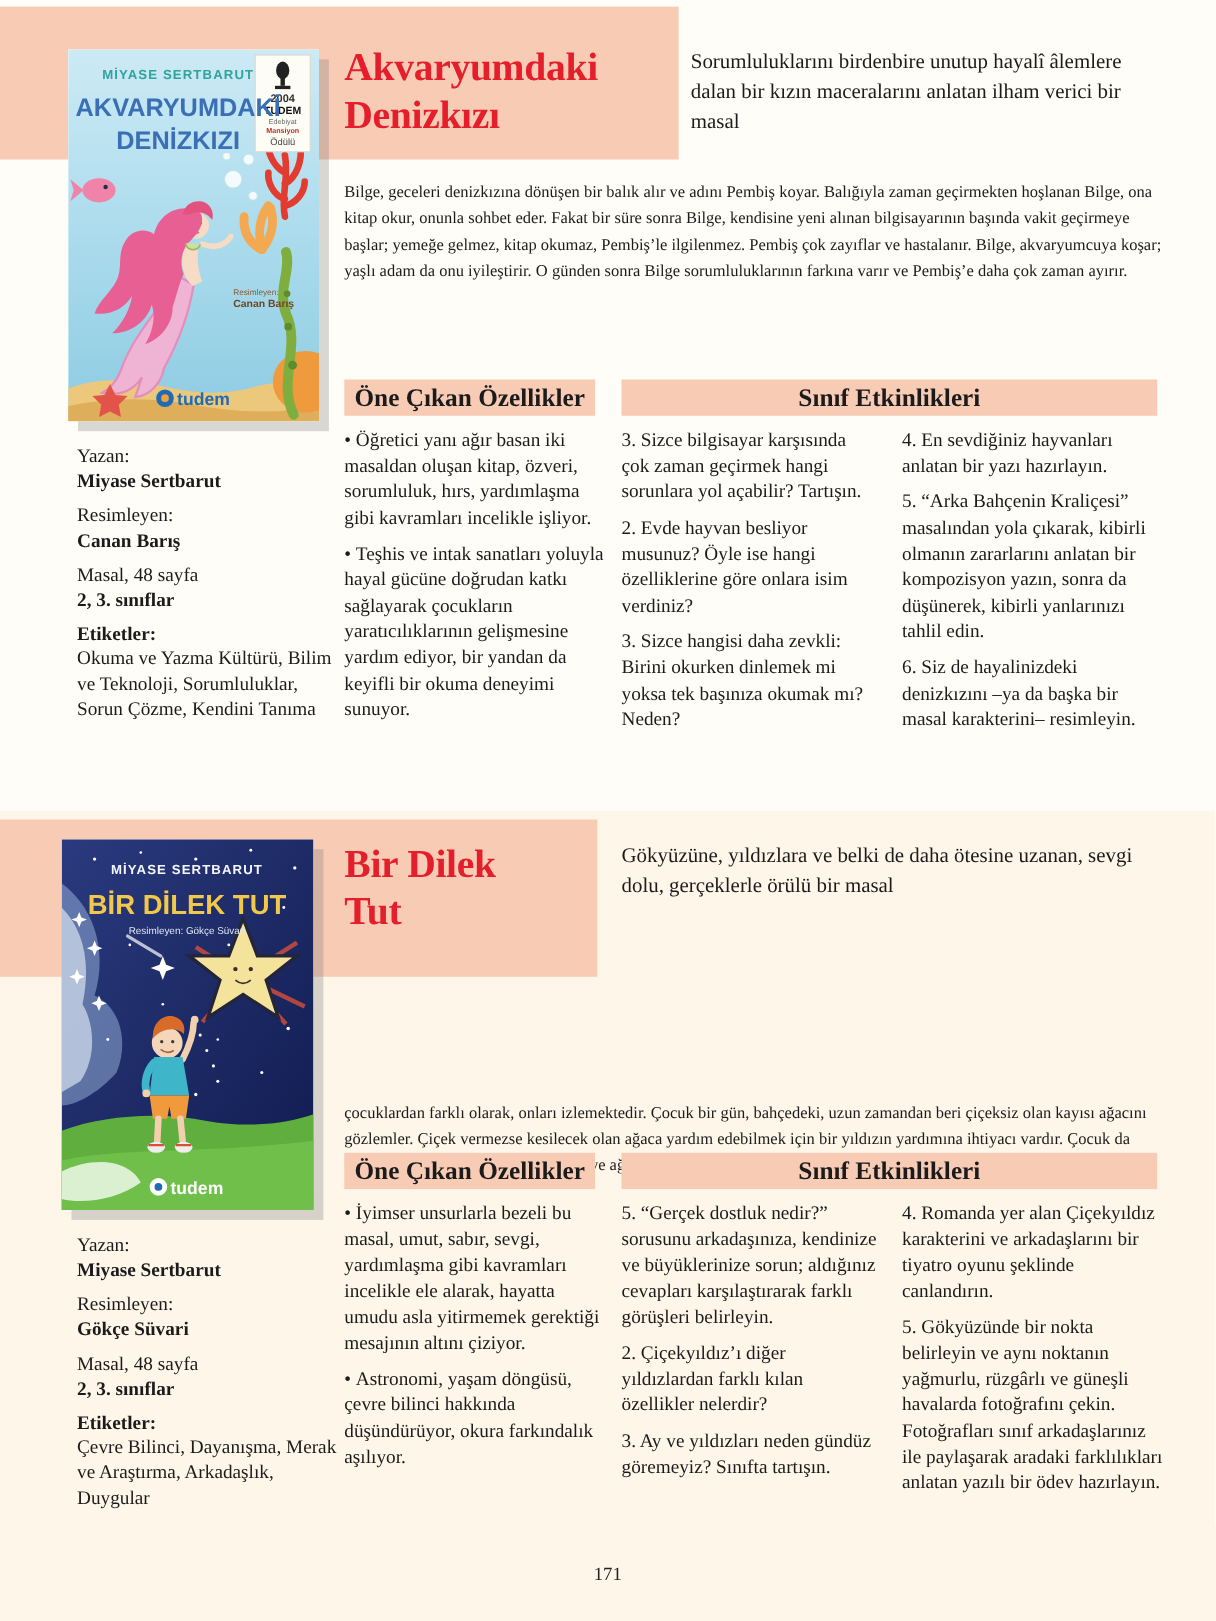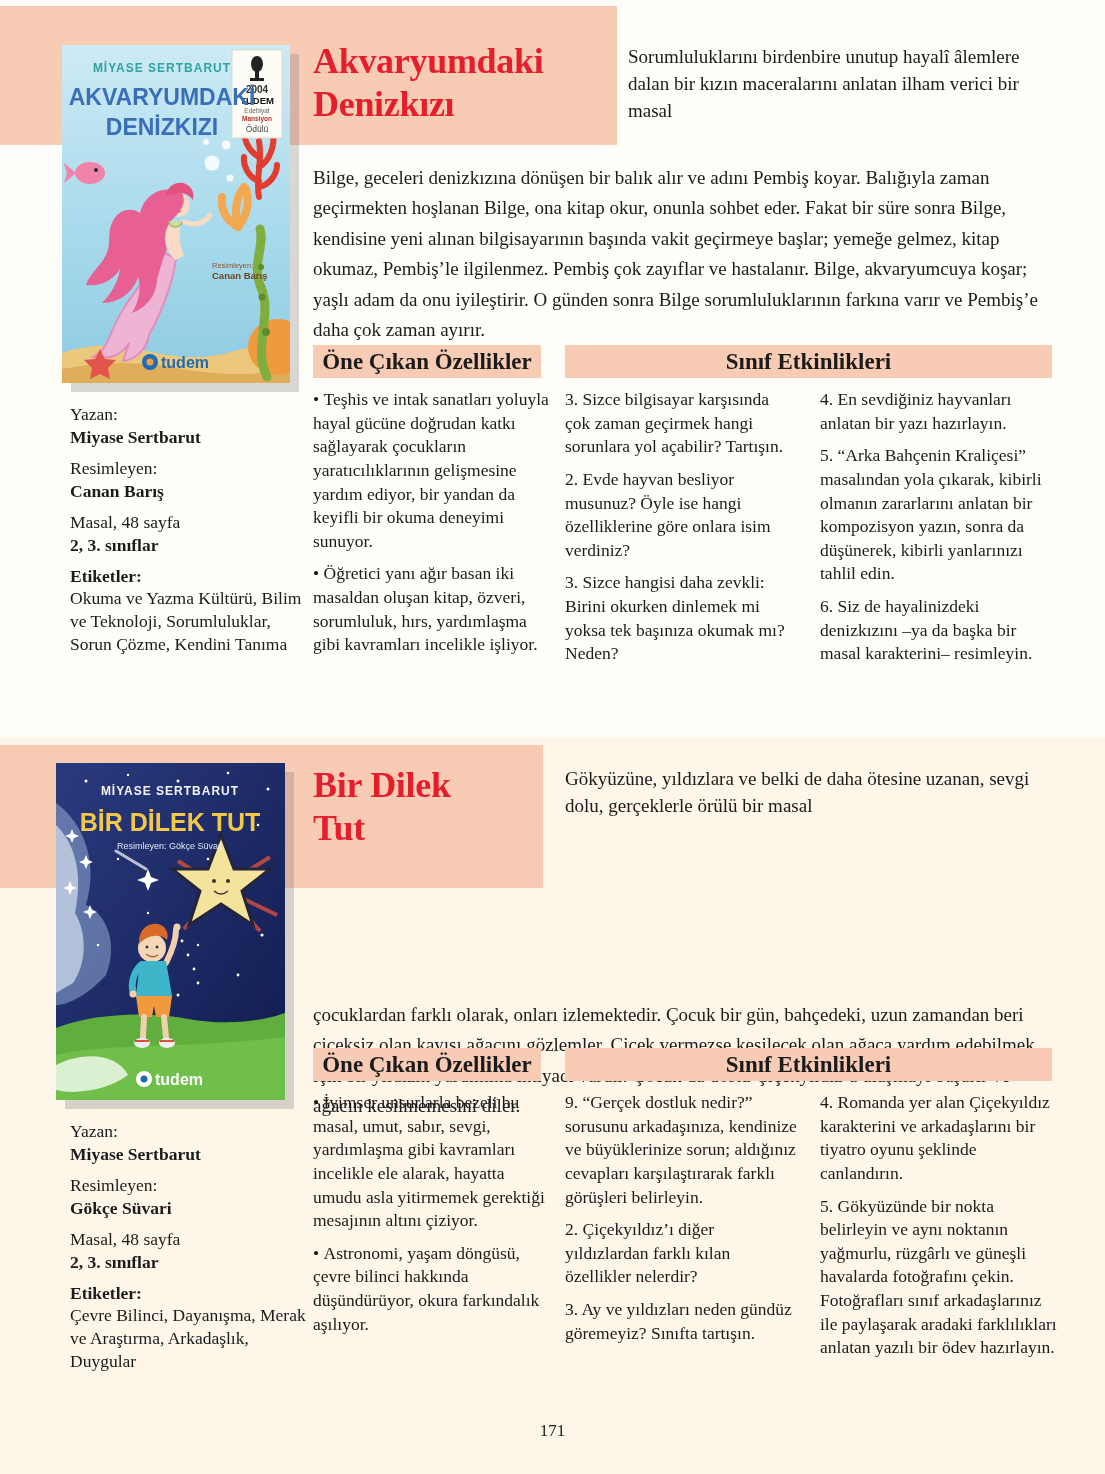--- a/index.html
+++ b/index.html
@@ -21,21 +21,21 @@
   .cover text { font-family:"Liberation Sans","DejaVu Sans",sans-serif; }
 
   .title { position:absolute; color:#e41e2b; font-weight:bold; font-size:36px; line-height:1.2; letter-spacing:-.3px; }
   .title1 { left:313px; top:40px; }
   .title2 { left:313px; top:764px; }
 
   .lead { position:absolute; font-size:19px; line-height:1.42; }
   .lead1 { left:628px; top:44px; width:430px; }
   .lead2 { left:565px; top:766px; width:482px; }
 
-  .bodytext { position:absolute; font-size:19px; line-height:1.6; }
+  .bodytext { position:absolute; font-size:15px; line-height:1.6; }
   .body1  { left:313px; top:163px; width:745px; }
   .body2a { left:565px; top:842px; width:488px; }
   .body2b { left:313px; top:985px; width:745px;margin-top:15px; }
 
   .bar { position:absolute; background:#f8cbb5; height:33px; line-height:33px;
          font-size:23px; font-weight:bold; text-align:center; }
   .bar-f1 { left:313px; top:345px;  width:228px; }
   .bar-a1 { left:565px; top:345px;  width:487px; }
   .bar-f2 { left:313px; top:1048px; width:228px; }
   .bar-a2 { left:565px; top:1048px; width:487px; }
@@ -234,22 +234,22 @@
     <span>Akvaryumdaki</span><br>
     <span>Denizkızı</span>
   </h1>
   <p class="lead lead1">Sorumluluklarını birdenbire unutup hayalî âlemlere dalan bir kızın maceralarını anlatan ilham verici bir masal</p>
   <p class="bodytext body1">Bilge, geceleri denizkızına dönüşen bir balık alır ve adını Pembiş koyar. Balığıyla zaman geçirmekten hoşlanan Bilge, ona kitap okur, onunla sohbet eder. Fakat bir süre sonra Bilge, kendisine yeni alınan bilgisayarının başında vakit geçirmeye başlar; yemeğe gelmez, kitap okumaz, Pembiş’le ilgilenmez. Pembiş çok zayıflar ve hastalanır. Bilge, akvaryumcuya koşar; yaşlı adam da onu iyileştirir. O günden sonra Bilge sorumluluklarının farkına varır ve Pembiş’e daha çok zaman ayırır.</p>
 
   <div class="bar bar-f1">Öne Çıkan Özellikler</div>
   <div class="bar bar-a1">Sınıf Etkinlikleri</div>
 
   <div class="col features1">
+    <p class="bullet">Öğretici yanı ağır basan iki masaldan oluşan kitap, özveri, sorumluluk, hırs, yardımlaşma gibi kavramları incelikle işliyor.</p>
     <p class="bullet">Teşhis ve intak sanatları yoluyla hayal gücüne doğrudan katkı sağlayarak çocukların yaratıcılıklarının gelişmesine yardım ediyor, bir yandan da keyifli bir okuma deneyimi sunuyor.</p>
-    <p class="bullet">Öğretici yanı ağır basan iki masaldan oluşan kitap, özveri, sorumluluk, hırs, yardımlaşma gibi kavramları incelikle işliyor.</p>
   </div>
   <div class="col act1c1">
     <p>3. Sizce bilgisayar karşısında çok zaman geçirmek hangi sorunlara yol açabilir? Tartışın.</p>
     <p>2. Evde hayvan besliyor musunuz? Öyle ise hangi özelliklerine göre onlara isim verdiniz?</p>
     <p>3. Sizce hangisi daha zevkli: Birini okurken dinlemek mi yoksa tek başınıza okumak mı? Neden?</p>
   </div>
   <div class="col act1c2">
     <p>4. En sevdiğiniz hayvanları anlatan bir yazı hazırlayın.</p>
     <p>5. “Arka Bahçenin Kraliçesi” masalından yola çıkarak, kibirli olmanın zararlarını anlatan bir kompozisyon yazın, sonra da düşünerek, kibirli yanlarınızı tahlil edin.</p>
     <p>6. Siz de hayalinizdeki denizkızını –ya da başka bir masal karakterini– resimleyin.</p>
@@ -274,21 +274,21 @@
   <p class="bodytext body2b">çocuklardan farklı olarak, onları izlemektedir. Çocuk bir gün, bahçedeki, uzun zamandan beri çiçeksiz olan kayısı ağacını gözlemler. Çiçek vermezse kesilecek olan ağaca yardım edebilmek için bir yıldızın yardımına ihtiyacı vardır. Çocuk da dostu Çiçekyıldız’a ulaşmayı başarır ve ağacın kesilmemesini diler.</p>
 
   <div class="bar bar-f2">Öne Çıkan Özellikler</div>
   <div class="bar bar-a2">Sınıf Etkinlikleri</div>
 
   <div class="col features2">
     <p class="bullet">İyimser unsurlarla bezeli bu masal, umut, sabır, sevgi, yardımlaşma gibi kavramları incelikle ele alarak, hayatta umudu asla yitirmemek gerektiği mesajının altını çiziyor.</p>
     <p class="bullet">Astronomi, yaşam döngüsü, çevre bilinci hakkında düşündürüyor, okura farkındalık aşılıyor.</p>
   </div>
   <div class="col act2c1">
-    <p>9. “Gerçek dostluk nedir?” sorusunu arkadaşınıza, kendinize ve büyüklerinize sorun; aldığınız cevapları karşılaştırarak farklı görüşleri belirleyin.</p>
+    <p>5. “Gerçek dostluk nedir?” sorusunu arkadaşınıza, kendinize ve büyüklerinize sorun; aldığınız cevapları karşılaştırarak farklı görüşleri belirleyin.</p>
     <p>2. Çiçekyıldız’ı diğer yıldızlardan farklı kılan özellikler nelerdir?</p>
     <p>3. Ay ve yıldızları neden gündüz göremeyiz? Sınıfta tartışın.</p>
   </div>
   <div class="col act2c2">
     <p>4. Romanda yer alan Çiçekyıldız karakterini ve arkadaşlarını bir tiyatro oyunu şeklinde canlandırın.</p>
     <p>5. Gökyüzünde bir nokta belirleyin ve aynı noktanın yağmurlu, rüzgârlı ve güneşli havalarda fotoğrafını çekin. Fotoğrafları sınıf arkadaşlarınız ile paylaşarak aradaki farklılıkları anlatan yazılı bir ödev hazırlayın.</p>
   </div>
 
   <div class="info info2">
     <p class="lbl">Yazan:</p>

